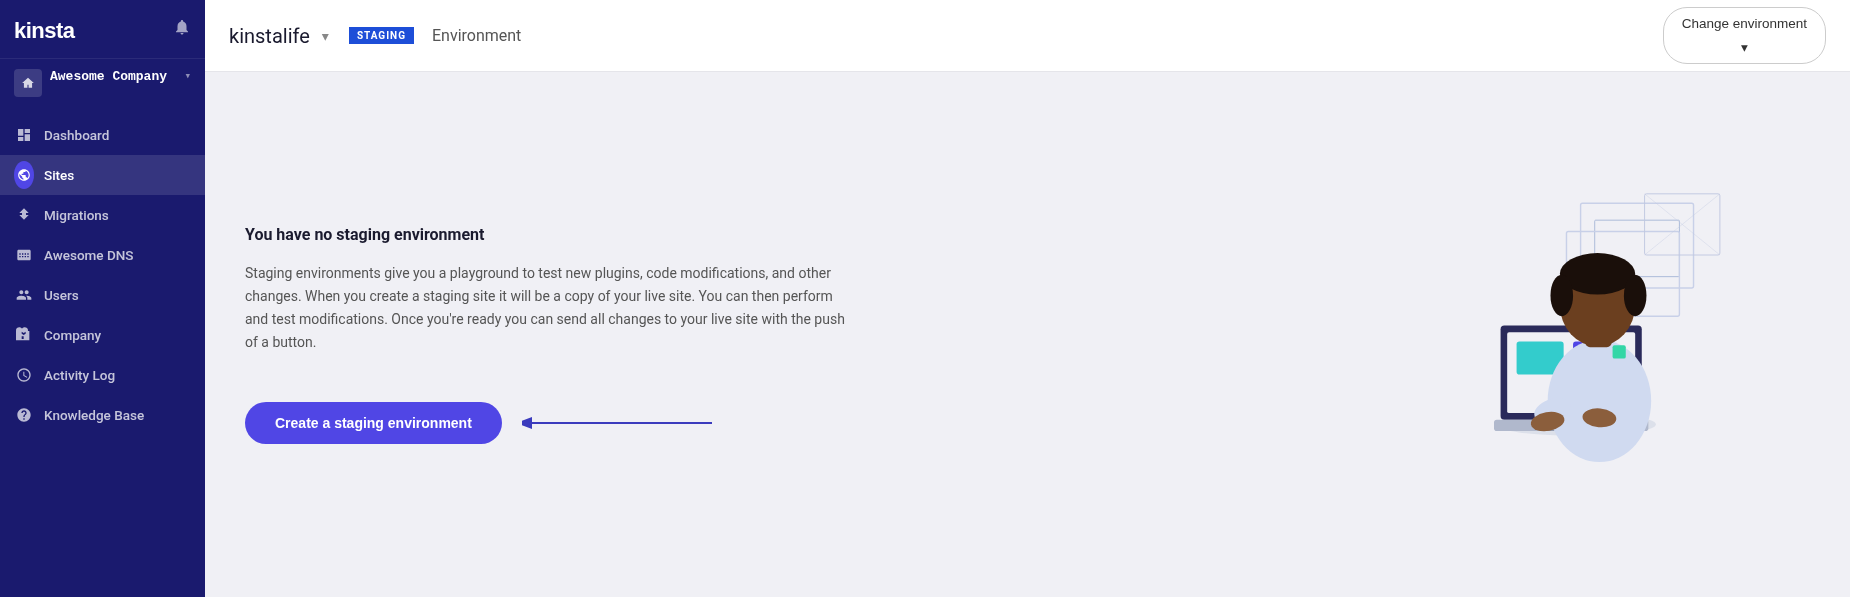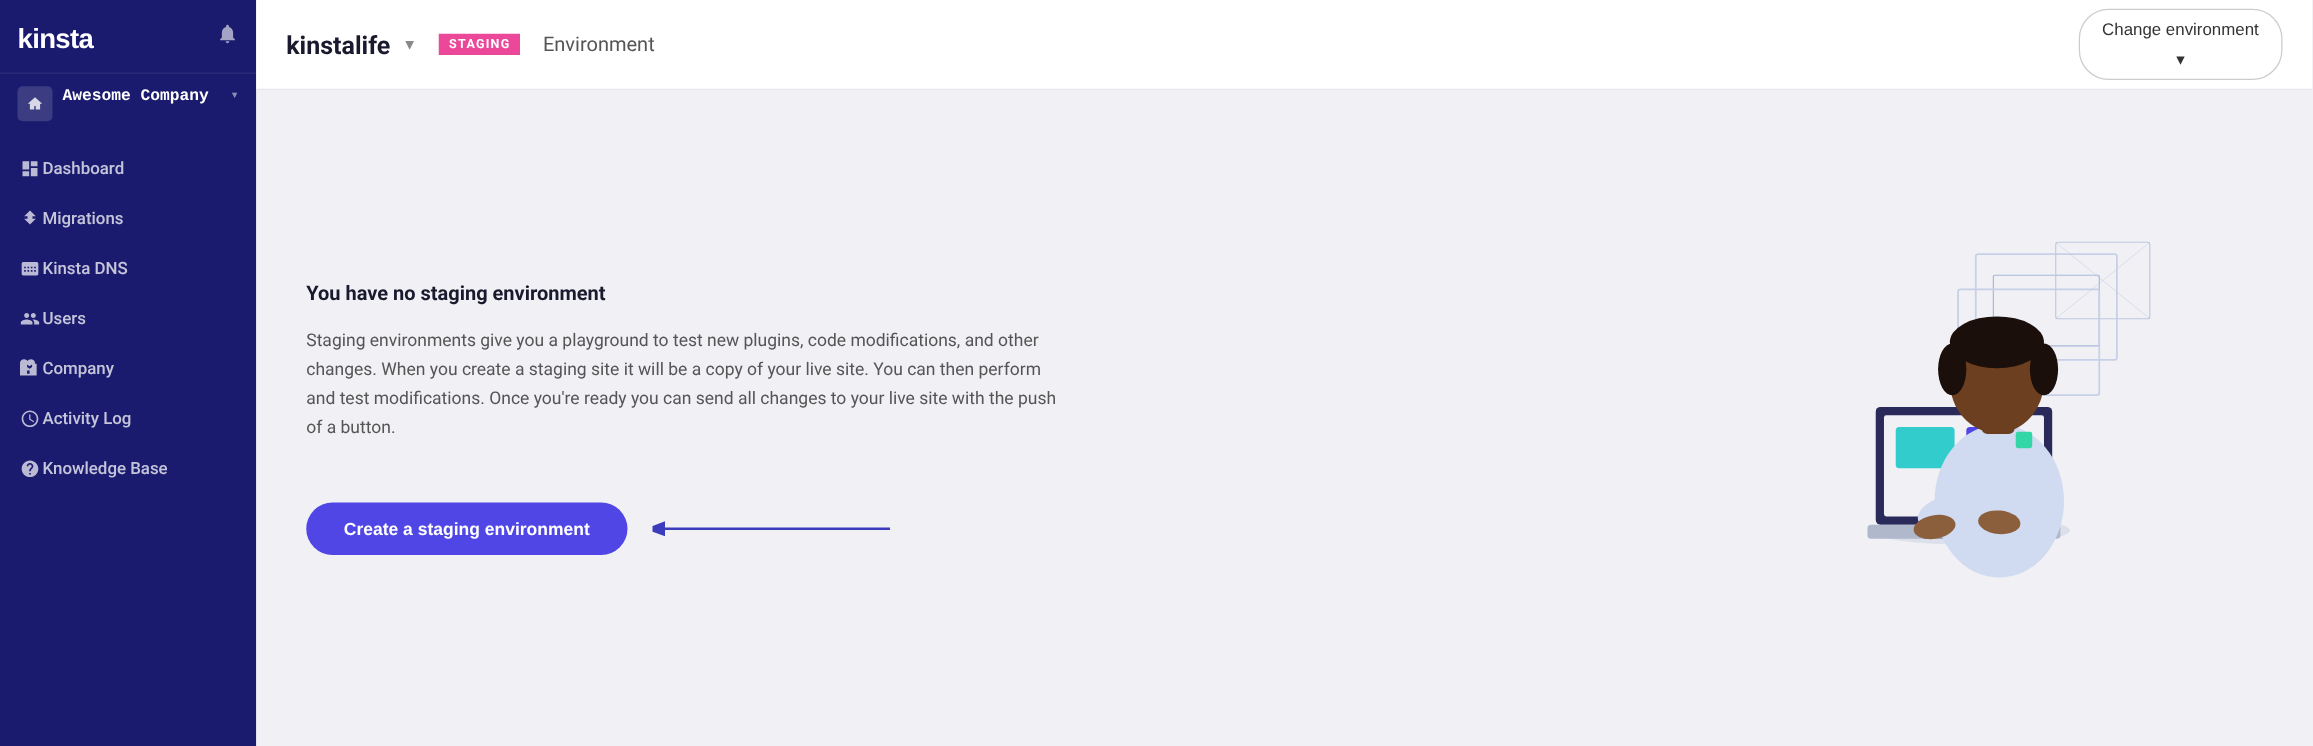--- a/index.html
+++ b/index.html
@@ -51,20 +51,21 @@
     }
 
     #nav-items {
       flex: 1;
       padding: 8px 0;
     }
 
     .nav-item {
       display: flex;
       align-items: center;
+      gap: 10px;
       padding: 10px 14px;
       cursor: pointer;
       color: rgba(255,255,255,0.75);
       font-size: 13.5px;
       font-weight: 500;
       transition: background 0.15s;
     }
     .nav-item.active { background: rgba(255,255,255,0.12); color: #fff; }
 
     .nav-item .nav-icon {
@@ -107,32 +108,32 @@
     }
 
     #topbar-left {
       display: flex;
       align-items: center;
       gap: 12px;
     }
 
     .site-name {
       font-size: 20px;
-      font-weight: 700;
+      font-weight: 400;
       color: #1a1a2e;
     }
 
     .site-dropdown-icon {
       color: #888;
       font-size: 14px;
       cursor: pointer;
     }
 
     .staging-badge {
-      background: #ec4899;
+      background: #1d4ed8;
       color: #fff;
       font-size: 10px;
       font-weight: 700;
       padding: 3px 8px;
       letter-spacing: 1px;
       text-transform: uppercase;
     }
 
     .environment-label {
       color: #555;
@@ -252,37 +253,47 @@
 
     <div class="nav-item">
       <div class="nav-icon">
         <svg width="16" height="16" viewBox="0 0 24 24" fill="rgba(255,255,255,0.7)">
           <path d="M3 13h8V3H3v10zm0 8h8v-6H3v6zm10 0h8V11h-8v10zm0-18v6h8V3h-8z"></path>
         </svg>
       </div>
       <span>Dashboard</span>
     </div>
 
+    <div class="nav-item active">
+      <div class="nav-icon">
+        <div class="nav-icon-circle">
+          <svg width="14" height="14" viewBox="0 0 24 24" fill="#fff">
+            <path d="M12 2C6.48 2 2 6.48 2 12s4.48 10 10 10 10-4.48 10-10S17.52 2 12 2zm-1 17.93c-3.95-.49-7-3.85-7-7.93 0-.62.08-1.21.21-1.79L9 15v1c0 1.1.9 2 2 2v1.93zm6.9-2.54c-.26-.81-1-1.39-1.9-1.39h-1v-3c0-.55-.45-1-1-1H8v-2h2c.55 0 1-.45 1-1V7h2c1.1 0 2-.9 2-2v-.41c2.93 1.19 5 4.06 5 7.41 0 2.08-.8 3.97-2.1 5.39z"></path>
+          </svg>
+        </div>
+      </div>
+      <span>Sites</span>
+    </div>
 
     <div class="nav-item">
       <div class="nav-icon">
         <svg width="16" height="16" viewBox="0 0 24 24" fill="rgba(255,255,255,0.7)">
           <path d="M19 9l-7-7-7 7h4v6h6V9h4zm-7 10l7-7h-4V6h-6v6H5l7 7z"></path>
         </svg>
       </div>
       <span>Migrations</span>
     </div>
 
     <div class="nav-item">
       <div class="nav-icon">
         <svg width="16" height="16" viewBox="0 0 24 24" fill="rgba(255,255,255,0.7)">
           <path d="M20 4H4c-1.1 0-2 .9-2 2v12c0 1.1.9 2 2 2h16c1.1 0 2-.9 2-2V6c0-1.1-.9-2-2-2zm-5 11.5h-2v-2h2v2zm0-4h-2v-2h2v2zm-4 4H9v-2h2v2zm0-4H9v-2h2v2zm-4 4H5v-2h2v2zm0-4H5v-2h2v2zm12 4h-2v-2h2v2zm0-4h-2v-2h2v2z"></path>
         </svg>
       </div>
-      <span>Kinsta DNS</span>
+      <span>Awesome DNS</span>
     </div>
 
 
     <div class="nav-item">
       <div class="nav-icon">
         <svg width="16" height="16" viewBox="0 0 24 24" fill="rgba(255,255,255,0.7)">
           <path d="M16 11c1.66 0 2.99-1.34 2.99-3S17.66 5 16 5c-1.66 0-3 1.34-3 3s1.34 3 3 3zm-8 0c1.66 0 2.99-1.34 2.99-3S9.66 5 8 5C6.34 5 5 6.34 5 8s1.34 3 3 3zm0 2c-2.33 0-7 1.17-7 3.5V19h14v-2.5c0-2.33-4.67-3.5-7-3.5zm8 0c-.29 0-.62.02-.97.05 1.16.84 1.97 1.97 1.97 3.45V19h6v-2.5c0-2.33-4.67-3.5-7-3.5z"></path>
         </svg>
       </div>
       <span>Users</span>

